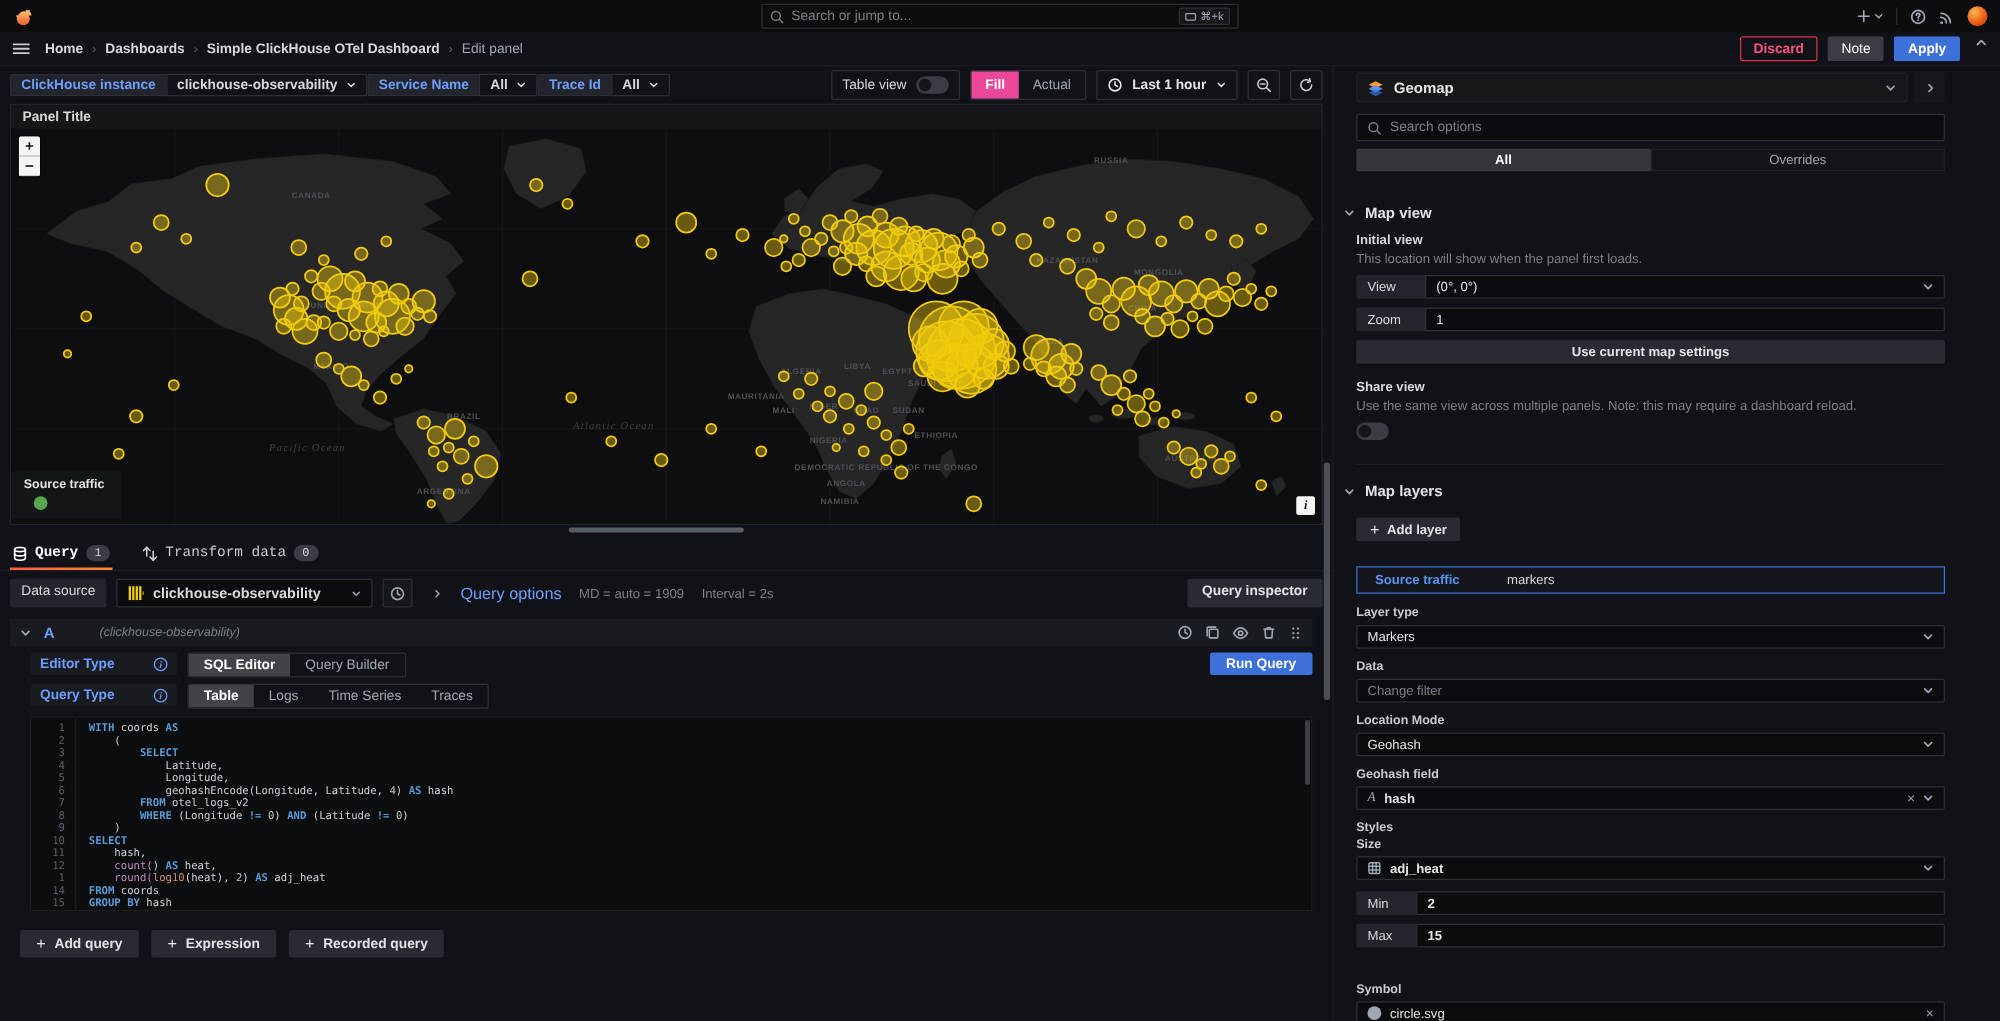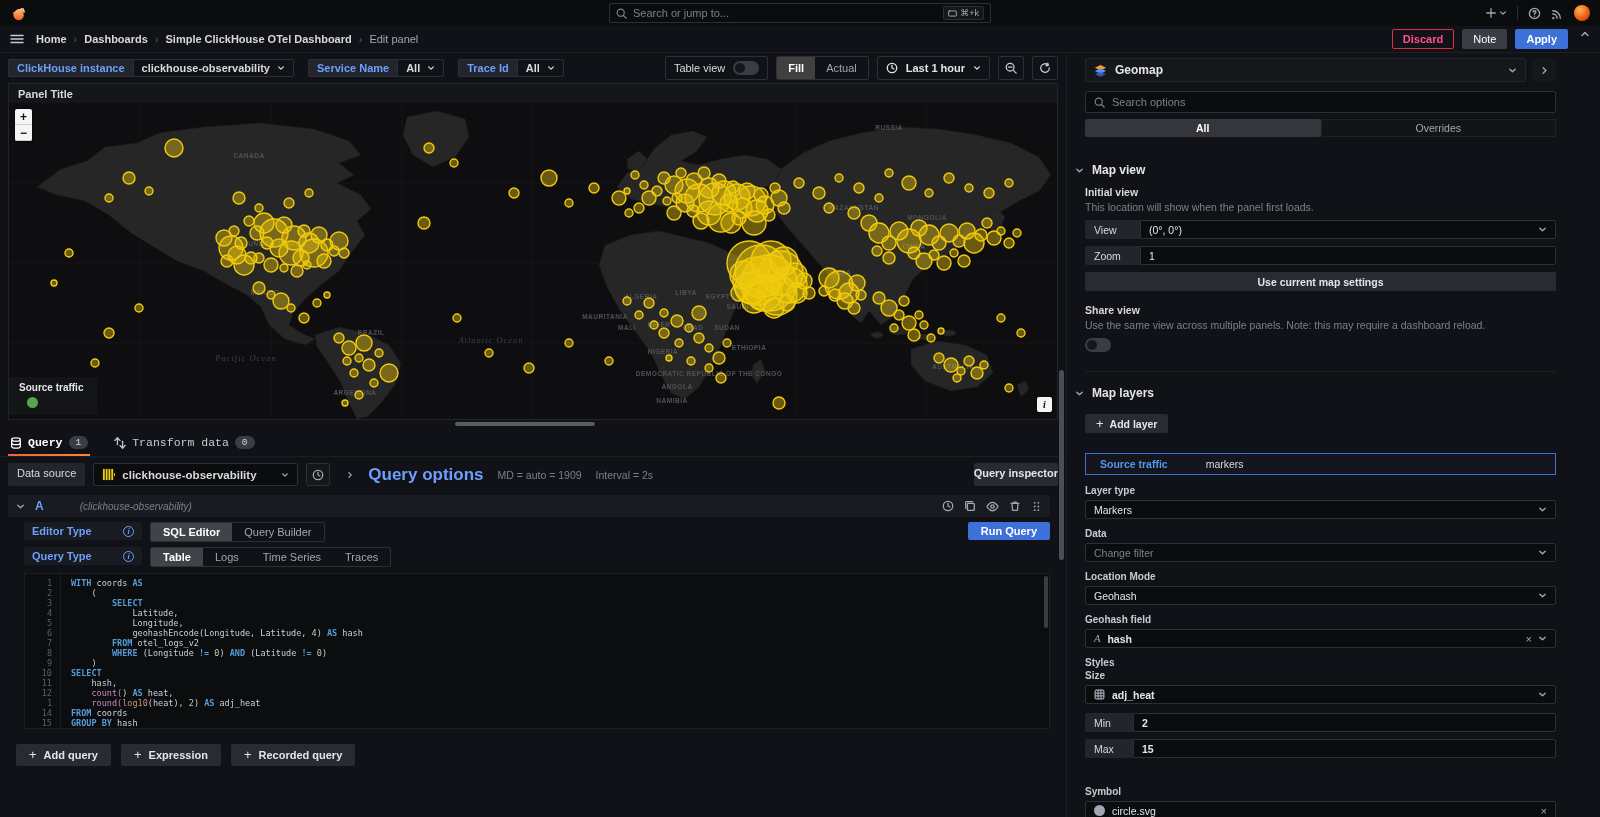--- a/index.html
+++ b/index.html
@@ -38,30 +38,30 @@
   .chev-up { color:#9fa7b3; margin-left:4px; }
 
   
   .main { position:relative; height:764px; }
   .left { position:absolute; left:0; top:0; width:1066px; height:764px; overflow:hidden; }
   .left-scrollbar { position:absolute; right:2px; top:317px; width:5px; height:190px; background:#4a4e55; border-radius:3px; }
   .sidebar { position:absolute; left:1066px; top:0; width:534px; height:764px; border-left:1px solid #1c1e22; overflow:hidden; padding:2px 44px 0 18px; }
 
   
   .controls { display:flex; align-items:center; padding:4px 8px; height:30px; }
-  .var-group { display:flex; margin-right:14px; }
+  .var-group { display:flex; }
   .var-label { background:#22252b; border:1px solid #2c3036; border-right:none; border-radius:2px 0 0 2px; color:#6e9fff; font-size:11px; font-weight:bold; padding:2px 8px; display:flex; align-items:center; }
   .var-value { background:#111217; border:1px solid #2c3036; border-radius:0 2px 2px 0; color:#d8d9da; font-size:11px; font-weight:bold; padding:2px 8px; display:flex; align-items:center; gap:7px; }
   .ctrl-right { margin-left:auto; display:flex; align-items:center; gap:8px; }
   .ctrl-box { border:1px solid #2c3036; border-radius:2px; background:#111217; display:flex; align-items:center; padding:2px 8px; font-size:11px; gap:8px; height:24px; }
   .toggle { width:26px; height:14px; border-radius:8px; background:#3a3d44; position:relative; }
   .toggle .knob { position:absolute; left:2px; top:2px; width:10px; height:10px; border-radius:50%; background:#15161a; }
   .seg { display:flex; border:1px solid #2c3036; border-radius:2px; overflow:hidden; height:24px; }
   .seg > span { padding:3px 11px; color:#9fa7b3; font-size:11px; display:flex; align-items:center; }
-  .seg > span.sel { background:#404040; color:#fff; font-weight:bold; }
+  .seg > span.sel { background:#ec4899; color:#fff; font-weight:bold; }
   .time-picker { font-weight:bold; color:#e3e5e8; }
   .sq-btn { border:1px solid #2c3036; border-radius:2px; width:26px; height:24px; display:flex; align-items:center; justify-content:center; color:#c7ccd1; }
 
   
   .panel { position:relative; margin:0 8px; height:337px; background:#141619; border:1px solid #22252b; }
   .panel-header { height:19px; display:flex; align-items:center; padding:0 9px; font-size:11px; color:#d8d9da; font-weight:bold; }
   .map-wrap { position:absolute; left:0; top:19px; right:0; bottom:0; background:#0e0e10; overflow:hidden; }
   .map-zoom { position:absolute; left:6px; top:6px; z-index:4; width:17px; border-radius:2px; overflow:hidden; box-shadow:0 0 0 1px #00000066; }
   .map-zoom div { background:#f4f5f5; color:#111; height:16px; display:flex; align-items:center; justify-content:center; font-weight:bold; font-size:12px; border-bottom:1px solid #cfcfcf; }
   .legend { position:absolute; left:0; bottom:4px; z-index:4; background:rgba(20,22,25,0.85); padding:5px 10px 7px 10px; min-width:88px; }
@@ -83,23 +83,23 @@
   .etab.active::after { content:""; position:absolute; left:0; right:0; bottom:0; height:2px; background:linear-gradient(90deg,#f55f3e,#ff8833); }
   .count-pill { background:#3a3d44; color:#d8d9da; border-radius:9px; font-size:9.5px; padding:1px 7px; font-weight:normal; }
 
   
   .ds-row { display:flex; padding:6px 8px; gap:8px; }
   .ds-label { background:#22252b; border-radius:2px; font-size:11px; color:#d8d9da; padding:4px 9px; }
   .ds-select { background:#0b0c0e; border:1px solid #2c3036; border-radius:2px; display:flex; align-items:center; gap:7px; padding:3px 8px; width:205px; font-size:11.5px; font-weight:bold; }
   .ds-select .chev { margin-left:auto; color:#9fa7b3; }
   .ds-info { border:1px solid #2c3036; background:#16171a; border-radius:2px; width:24px; height:23px; display:flex; align-items:center; justify-content:center; color:#9fa7b3; }
   .q-options { display:flex; align-items:center; gap:14px; margin-left:8px; font-size:10.5px; }
-  .q-options .link { color:#6e9fff; font-weight:bold; font-size:17px; }
+  .q-options .link { color:#6e9fff; font-weight:normal; font-size:13px; }
   .q-options .dim { color:#7b8087; }
-  .btn-inspector { margin-left:auto; background:#282b31; color:#e3e5e8; font-size:11px; font-weight:bold; padding:4px 0; border-radius:2px; }
+  .btn-inspector { margin-left:auto; background:#282b31; color:#e3e5e8; font-size:11px; font-weight:bold; padding:4px 12px; border-radius:2px; }
 
   
   .qcard { margin:3px 16px 0 8px; }
   .qheader { background:#181b1f; height:22px; display:flex; align-items:center; padding:0 8px; gap:10px; }
   .qref { color:#6e9fff; font-weight:bold; font-size:12px; }
   .qds { color:#7b8087; font-style:italic; font-size:10px; margin-left:26px; }
   .qicons { margin-left:auto; display:flex; align-items:center; gap:10px; color:#9fa7b3; }
   .qbody { padding:5px 0 0 16px; }
   .erow { display:flex; align-items:flex-start; margin-bottom:5px; position:relative; }
   .erow-label { background:#181b1f; border-radius:2px; color:#6e9fff; font-size:11px; font-weight:bold; padding:3px 8px; width:118px; display:flex; align-items:center; }

